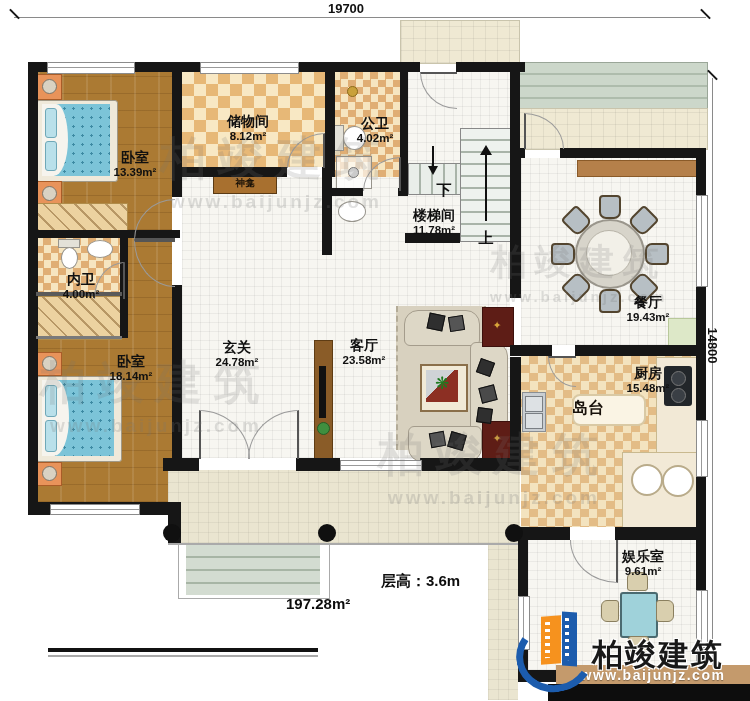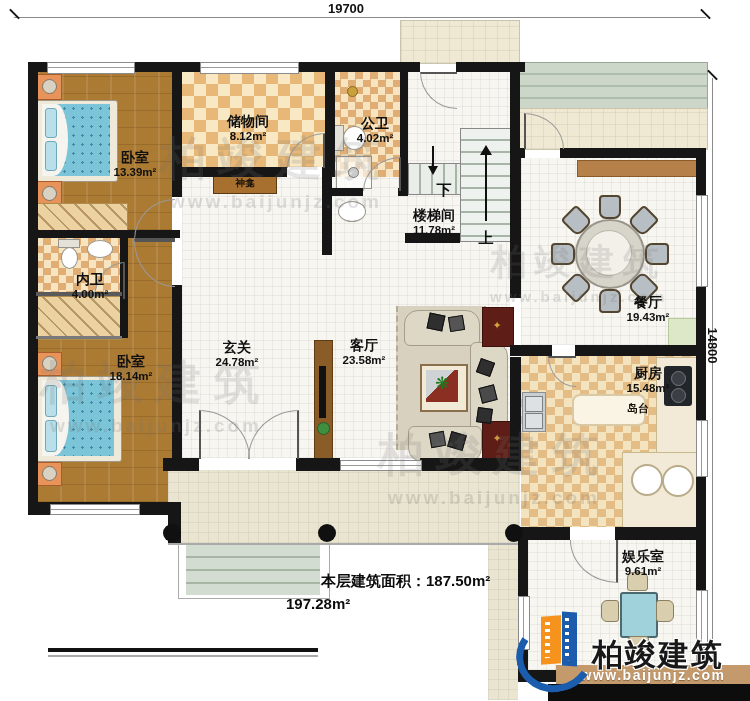--- a/index.html
+++ b/index.html
@@ -284,21 +284,21 @@
     <div class="rarea">4.02m²</div>
   </div>
   <div class="rlabel" style="left:434px;top:222px;">
     <div class="rname">楼梯间</div>
     <div class="rarea">11.78m²</div>
   </div>
   <div class="rlabel" style="left:648px;top:309px;">
     <div class="rname">餐厅</div>
     <div class="rarea">19.43m²</div>
   </div>
-  <div class="rlabel" style="left:90px;top:286px;">
+  <div class="rlabel" style="left:81px;top:286px;">
     <div class="rname">内卫</div>
     <div class="rarea">4.00m²</div>
   </div>
   <div class="rlabel" style="left:131px;top:368px;">
     <div class="rname">卧室</div>
     <div class="rarea">18.14m²</div>
   </div>
   <div class="rlabel" style="left:237px;top:354px;">
     <div class="rname">玄关</div>
     <div class="rarea">24.78m²</div>
@@ -309,41 +309,41 @@
   </div>
   <div class="rlabel" style="left:648px;top:380px;">
     <div class="rname">厨房</div>
     <div class="rarea">15.48m²</div>
   </div>
   <div class="rlabel" style="left:643px;top:563px;">
     <div class="rname">娱乐室</div>
     <div class="rarea">9.61m²</div>
   </div>
 
-  <div class="small-note" style="left:638px;top:408px;font-size:11px;">岛台</div>
+  <div class="small-note" style="left:588px;top:408px;font-size:16px;">岛台</div>
   <div class="small-note" style="left:245px;top:183px;font-size:9.5px;color:#1a1208;">神龛</div>
   <div class="stair-note" style="left:444px;top:190px;">下</div>
   <div class="stair-note" style="left:486px;top:238px;">上</div>
 
   <i class="dimline" style="left:14px;top:17px;width:692px;height:1px;"></i>
   <i class="tick" style="left:8px;top:13px;"></i>
   <i class="tick" style="left:699px;top:13px;"></i>
   <div class="dim-top" style="left:306px;top:1px;width:80px;">19700</div>
   <i class="dimline" style="left:712px;top:78px;width:1px;height:598px;"></i>
   <i class="tick" style="left:706px;top:74px;"></i>
   <i class="tick" style="left:706px;top:674px;"></i>
   <div class="dim-right" style="left:684px;top:338px;width:56px;">14800</div>
 
   <i class="uline" style="left:48px;top:648px;width:270px;height:4px;background:#111;"></i>
   <i class="uline" style="left:48px;top:655px;width:270px;height:2px;background:#a9a9a9;"></i>
 
   <div class="stats" style="left:286px;top:572px;">
     <div class="stat-row">
-      <span class="stat-label">本层建筑面积：</span>
-      <span class="stat-value">187.50m²</span>
+      <span class="stat-label">层高：</span>
+      <span class="stat-value">3.6m</span>
     </div>
     <div class="stat-row">
       <span class="stat-value">197.28m²</span>
     </div>
   </div>
 
   <i class="swoosh" style="left:516px;top:620px;"></i>
   <i class="bldg" style="left:541px;top:616px;width:20px;height:48px;background:#f6921e;transform:skewY(-4deg);"></i>
   <i class="slits" style="left:545px;top:622px;width:5px;height:36px;transform:skewY(-4deg);"></i>
   <i class="bldg" style="left:562px;top:612px;width:15px;height:54px;background:#1c5cad;transform:skewY(4deg);"></i>

